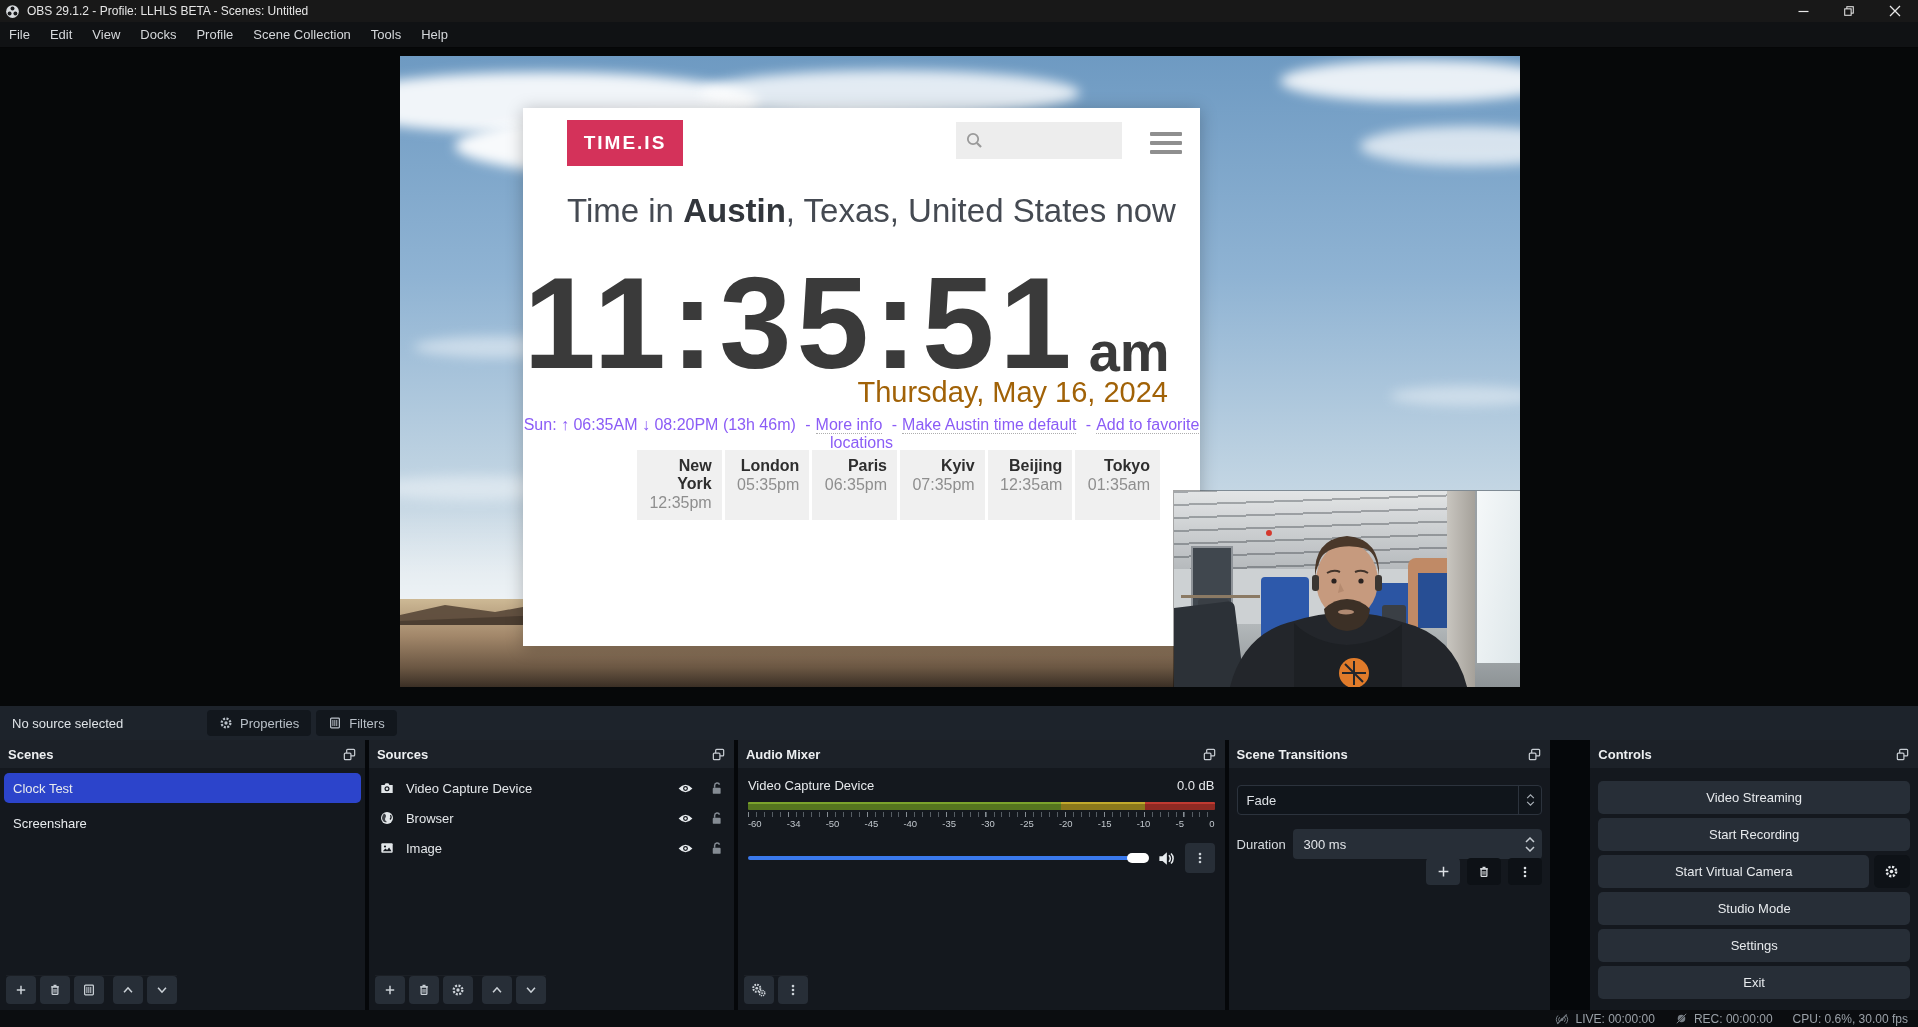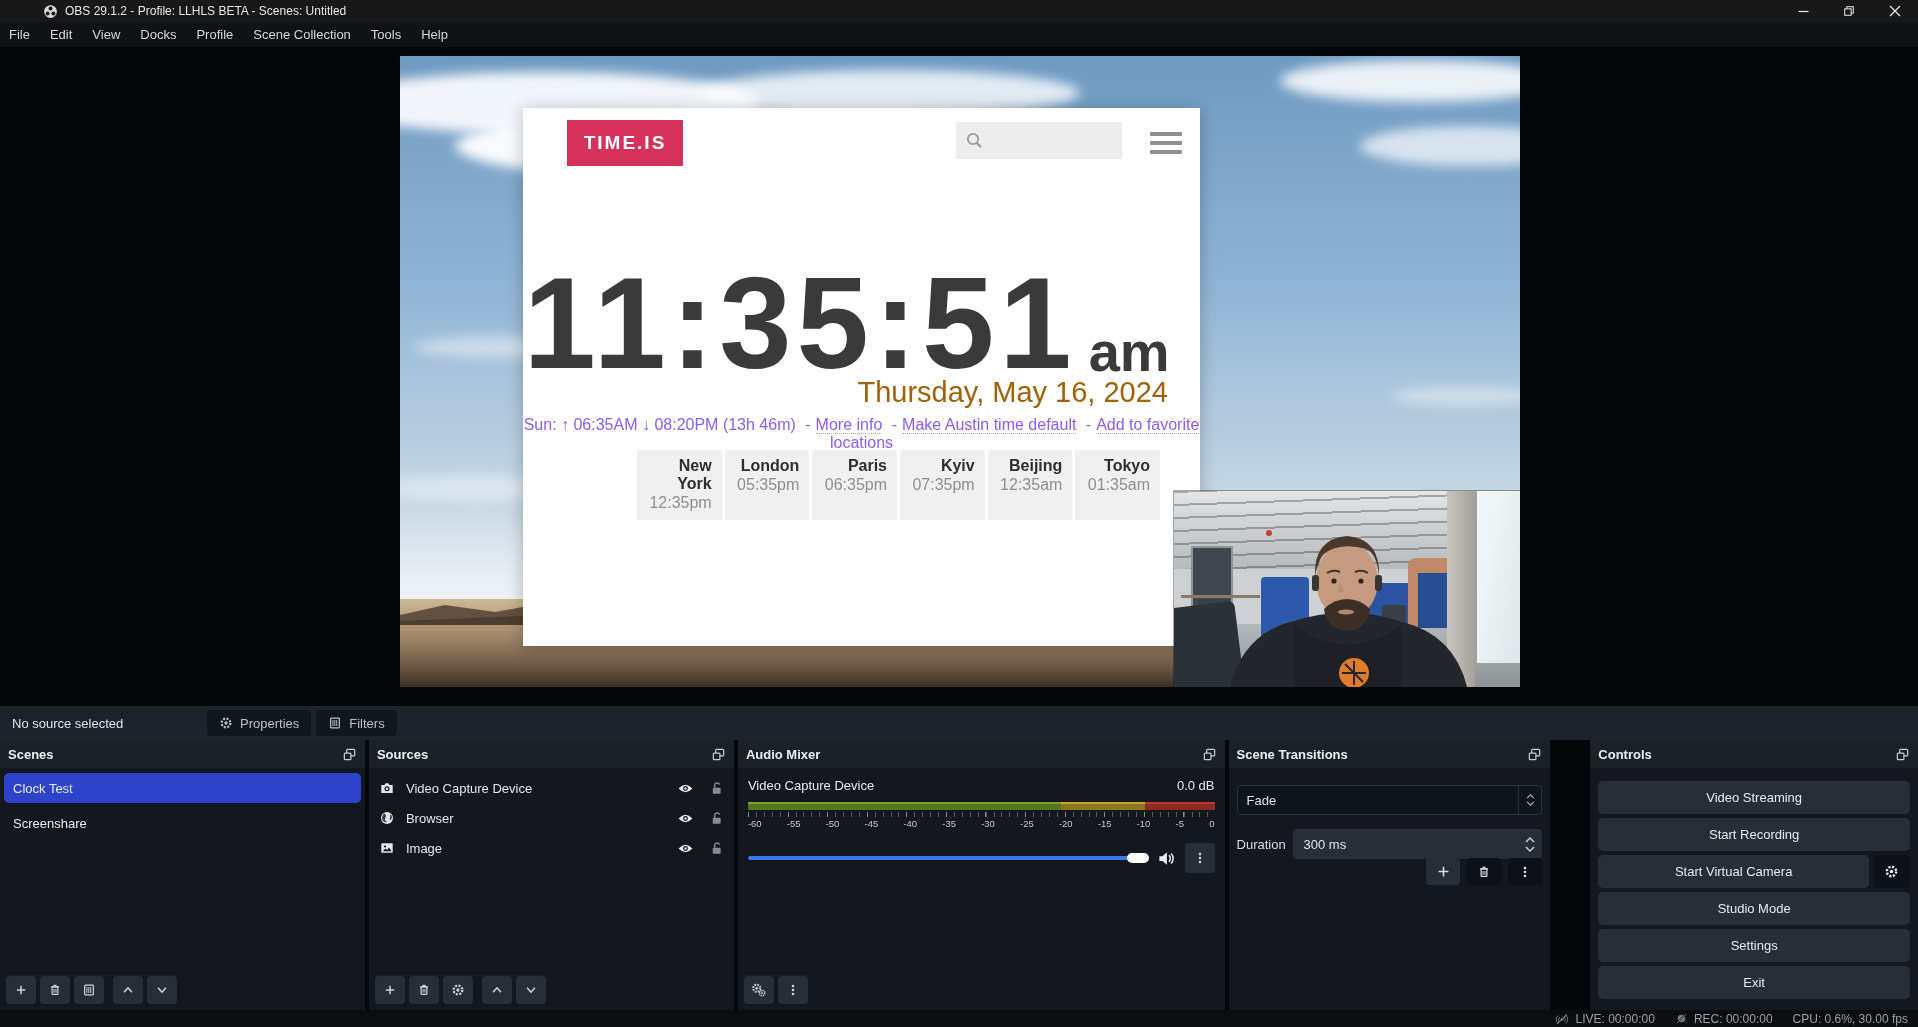--- a/index.html
+++ b/index.html
@@ -1,21 +1,21 @@
 <!DOCTYPE html>
 <html><head>
 <meta charset="utf-8">
 <style>
   html,body{margin:0;padding:0;background:#07090b;}
   body{width:1918px;height:1027px;overflow:hidden;font-family:"Liberation Sans",sans-serif;}
   .app{position:relative;width:1918px;height:1027px;background:#07090b;}
   svg{display:block;}
 
   
-  .titlebar{height:22px;background:#181818;display:flex;align-items:center;color:#e6e6e6;font-size:12px;padding-left:38px;}
+  .titlebar{height:22px;background:#181818;display:flex;align-items:center;color:#e6e6e6;font-size:12px;}
   .obs-logo{margin:0 7px 0 5px;}
   .win-btns{margin-left:auto;display:flex;height:100%;}
   .win-btn{width:46px;height:100%;display:flex;align-items:center;justify-content:center;color:#e8e8e8;}
 
   
   .menubar{height:25px;background:#101214;display:flex;align-items:center;color:#d5d8db;font-size:13px;border-bottom:1px solid #050607;}
   .menu-item{padding:0 10px;height:100%;display:flex;align-items:center;}
   .menu-item:first-child{padding-left:9px;}
 
   
@@ -211,20 +211,21 @@
                 <line x1="11.3" y1="11.3" x2="15.2" y2="15.2" stroke="#9a9a9a" stroke-width="2.1"></line>
               </svg>
           </span>
         </div>
         <div class="tp-burger">
             <div></div>
             <div></div>
             <div></div>
           </div>
 
+        <div class="tp-h1"><span>Time in </span><b>Austin</b><span>, Texas, United States now</span></div>
 
         <div class="tp-clock">
           <span class="tp-time">11:35:51</span>
           <span class="tp-ampm">am</span>
         </div>
 
         <div class="tp-date">Thursday, May 16, 2024</div>
 
         <div class="tp-sun">
           <span>Sun: ↑ 06:35AM ↓ 08:20PM (13h 46m)</span>
@@ -501,21 +502,21 @@
           <span>0.0 dB</span>
         </div>
         <div class="meter">
           <span class="seg" style="width:67%;background:linear-gradient(#7ba32c 0 2px,#55751f 2px);"></span>
           <span class="seg" style="width:18%;background:linear-gradient(#c2a92c 0 2px,#8b781c 2px);"></span>
           <span class="seg" style="width:15%;background:linear-gradient(#c03a31 0 2px,#8f2a23 2px);"></span>
         </div>
         <div class="ruler"></div>
         <div class="ruler-labels">
           <span>-60</span>
-            <span>-55</span>
+            <span>-34</span>
             <span>-50</span>
             <span>-45</span>
             <span>-40</span>
             <span>-35</span>
             <span>-30</span>
             <span>-25</span>
             <span>-20</span>
             <span>-15</span>
             <span>-10</span>
             <span>-5</span>

